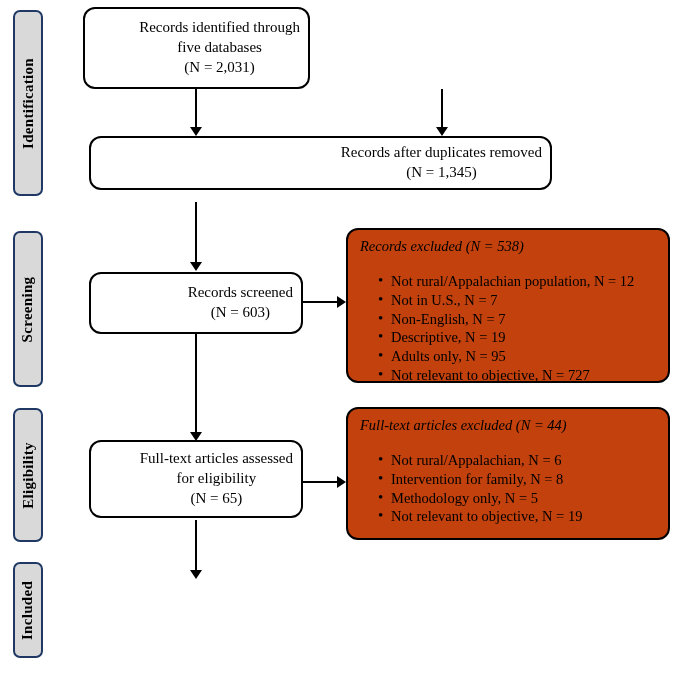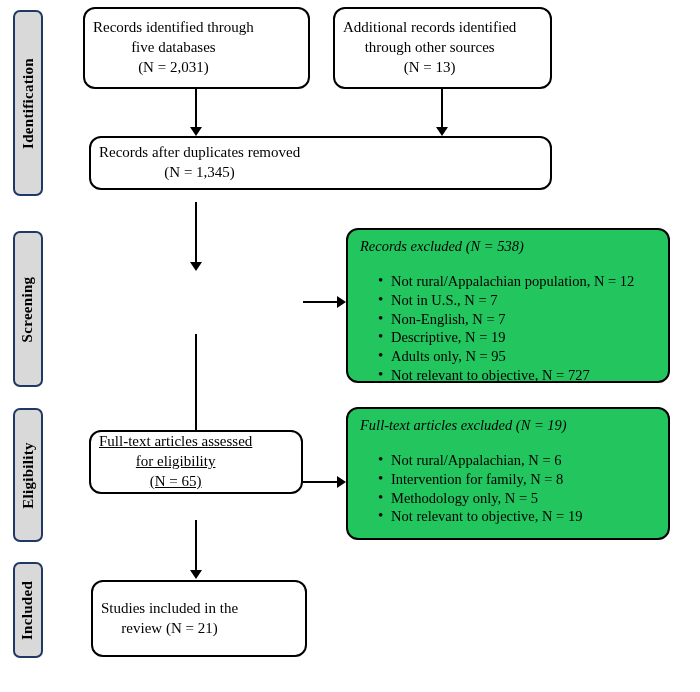--- a/index.html
+++ b/index.html
@@ -44,36 +44,36 @@
 
   
   .flow-box {
     position: absolute;
     box-sizing: border-box;
     background: #ffffff;
     border: 2px solid #000000;
     border-radius: 12px;
     display: flex;
     align-items: center;
-    justify-content: flex-start;
+    justify-content: flex-end;
     text-align: center;
     font-size: 15px;
     line-height: 1.32;
     padding: 4px 8px;
   }
   .flow-box .box-text {
     display: block;
     white-space: pre-line;
   }
 
   
   .excl-box {
     position: absolute;
     box-sizing: border-box;
-    background: #22c55e;
+    background: #c2410c;
     border: 2px solid #000000;
     border-radius: 12px;
     padding: 7px 10px 7px 12px;
     text-align: left;
     font-size: 14.5px;
     line-height: 1.30;
   }
   .excl-title {
     font-style: italic;
     font-size: 14.5px;
@@ -148,79 +148,74 @@
   <div class="stage-pill" style="left:13px; top:562px; width:30px; height:96px;">
     <span class="stage-label">Included</span>
   </div>
 
   <div class="flow-box" style="left:83px; top:7px; width:227px; height:82px;">
     <span class="box-text">Records identified through
 five databases
 (N = 2,031)</span>
   </div>
 
-  <div class="flow-box" style="left:333px; top:7px; width:219px; height:82px;">
-    <span class="box-text">Additional records identified
-through other sources
-(N = 13)</span>
-  </div>
 
   <div class="conn-v" style="left:195px; top:89px; height:40px;"></div>
   <div class="arrow-down" style="left:190px; top:127px;"></div>
 
   <div class="conn-v" style="left:441px; top:89px; height:40px;"></div>
   <div class="arrow-down" style="left:436px; top:127px;"></div>
 
   <div class="flow-box" style="left:89px; top:136px; width:463px; height:54px;">
     <span class="box-text">Records after duplicates removed
 (N = 1,345)</span>
   </div>
 
   <div class="conn-v" style="left:195px; top:202px; height:62px;"></div>
   <div class="arrow-down" style="left:190px; top:262px;"></div>
 
+  <div class="flow-box" style="left:89px; top:272px; width:214px; height:62px;">
+    <span class="box-text">Records screened
+(N = 603)</span>
+  </div>
 
   <div class="conn-h" style="left:303px; top:301px; width:36px;"></div>
   <div class="arrow-right" style="left:337px; top:296px;"></div>
 
   <div class="excl-box" style="left:346px; top:228px; width:324px; height:155px;">
     <span class="excl-title">Records excluded (N = 538)</span>
     <ul class="excl-list">
       <li>Not rural/Appalachian population, N = 12</li>
       <li>Not in U.S., N = 7</li>
       <li>Non-English, N = 7</li>
       <li>Descriptive, N = 19</li>
       <li>Adults only, N = 95</li>
       <li>Not relevant to objective, N = 727</li>
     </ul>
   </div>
 
   <div class="conn-v" style="left:195px; top:334px; height:100px;"></div>
   <div class="arrow-down" style="left:190px; top:432px;"></div>
 
-  <div class="flow-box" style="left:89px; top:430px; width:214px; height:64px;text-decoration:underline;">
+  <div class="flow-box" style="left:89px; top:440px; width:214px; height:78px;">
     <span class="box-text">Full-text articles assessed
 for eligibility
 (N = 65)</span>
   </div>
 
   <div class="conn-h" style="left:303px; top:481px; width:36px;"></div>
   <div class="arrow-right" style="left:337px; top:476px;"></div>
 
   <div class="excl-box" style="left:346px; top:407px; width:324px; height:133px;">
-    <span class="excl-title">Full-text articles excluded (N = 19)</span>
+    <span class="excl-title">Full-text articles excluded (N = 44)</span>
     <ul class="excl-list">
       <li>Not rural/Appalachian, N = 6</li>
       <li>Intervention for family, N = 8</li>
       <li>Methodology only, N = 5</li>
       <li>Not relevant to objective, N = 19</li>
     </ul>
   </div>
 
   <div class="conn-v" style="left:195px; top:520px; height:52px;"></div>
   <div class="arrow-down" style="left:190px; top:570px;"></div>
 
-  <div class="flow-box" style="left:91px; top:580px; width:216px; height:77px;">
-    <span class="box-text">Studies included in the
-review (N = 21)</span>
-  </div>
 
 </div>
 
 </body></html>

